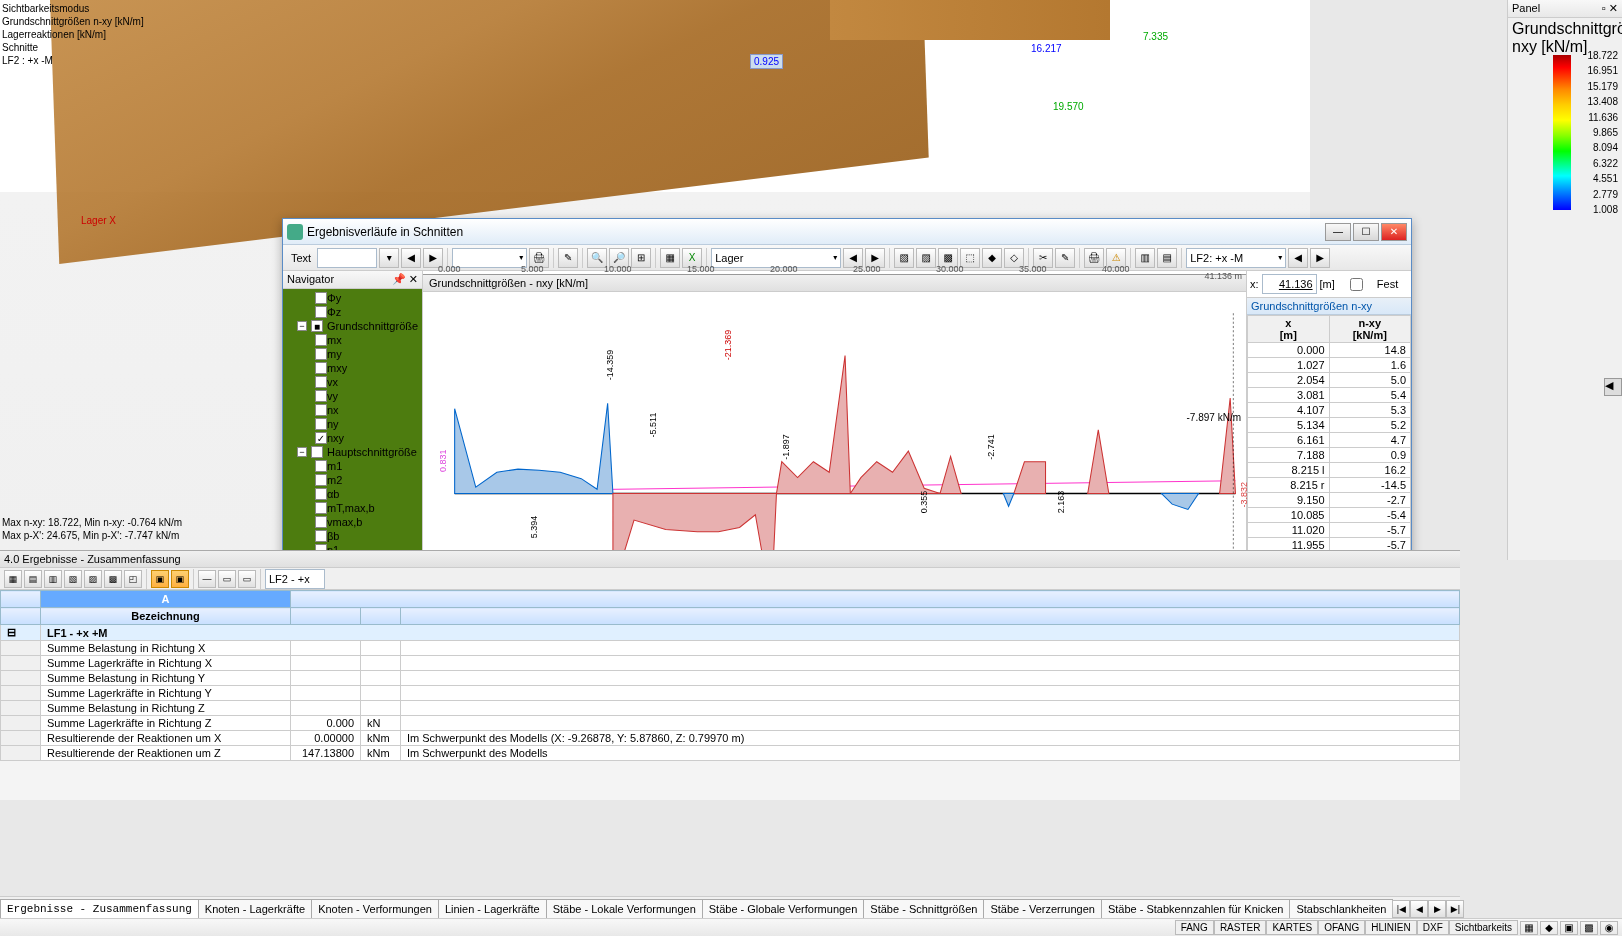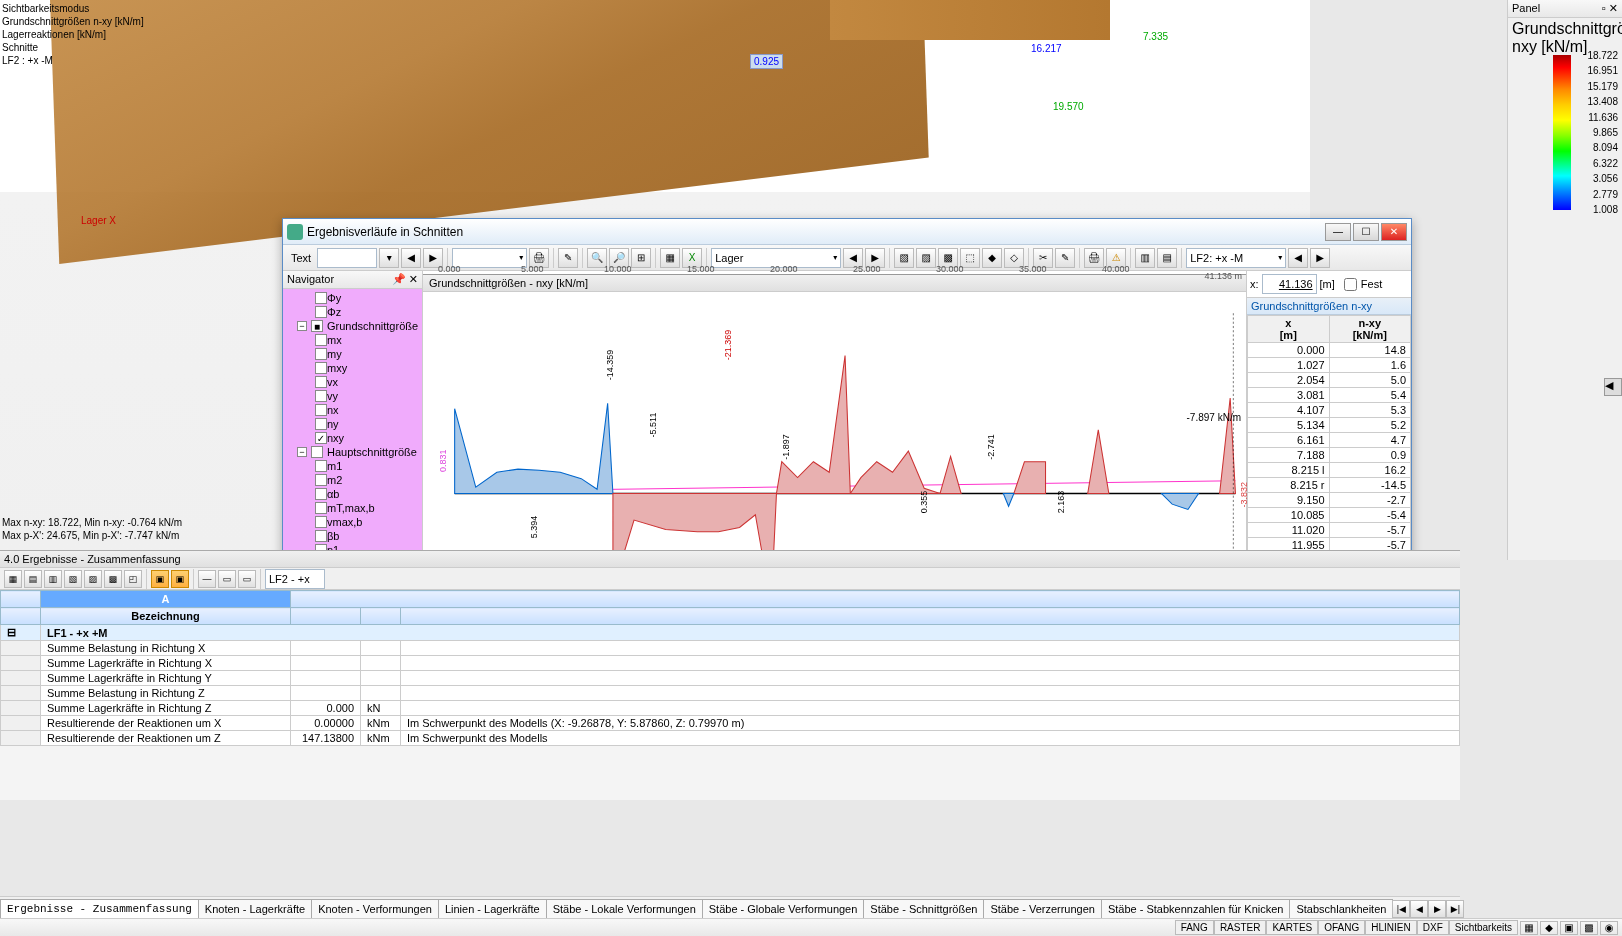--- a/index.html
+++ b/index.html
@@ -36,21 +36,21 @@
 .dialog-toolbar { height: 26px; background: linear-gradient(#f8f8f8,#e8e8e8); border-bottom: 1px solid #ccc; display: flex; align-items: center; padding: 0 4px; gap: 2px; }
 .tb-label { font-size: 11px; padding: 0 4px; }
 .tb-input { height: 20px; border: 1px solid #abc; background: #fff; font-size: 11px; padding: 0 3px; }
 .tb-btn { width: 20px; height: 20px; background: linear-gradient(#fff,#e0e0e0); border: 1px solid #bbb; cursor: pointer; display: inline-flex; align-items: center; justify-content: center; font-size: 10px; }
 .tb-sep { width: 1px; height: 20px; background: #ccc; margin: 0 2px; }
 .tb-combo { height: 20px; border: 1px solid #abc; background: #fff; font-size: 11px; display: flex; align-items: center; padding: 0 3px; }
 .tb-combo .arrow { margin-left: auto; font-size: 8px; }
 
 
 .dialog-body { display: flex; height: calc(100% - 26px - 26px - 18px); }
-.nav-pane { width: 140px; border-right: 1px solid #ccc; display: flex; flex-direction: column; background: #f0abfc; }
+.nav-pane { width: 140px; border-right: 1px solid #ccc; display: flex; flex-direction: column; background: #4d7c0f; }
 .nav-header { background: linear-gradient(#f8f8f8,#e8e8e8); padding: 2px 4px; font-size: 11px; border-bottom: 1px solid #ccc; display: flex; justify-content: space-between; }
 .nav-tree { flex: 1; overflow: auto; font-size: 11px; padding: 2px; }
 .tree-item { display: flex; align-items: center; padding: 1px 0 1px 30px; gap: 0; white-space: nowrap; }
 .tree-group { display: flex; align-items: center; padding: 1px 0 1px 12px; gap: 4px; white-space: nowrap; }
 .tree-chk { width: 12px; height: 12px; border: 1px solid #888; background: #fff; display: inline-flex; align-items: center; justify-content: center; font-size: 10px; }
 .tree-exp { width: 10px; height: 10px; border: 1px solid #888; background: #fff; font-size: 9px; text-align: center; line-height: 8px; }
 .nav-tabs { height: 22px; background: #f0f0f0; border-top: 1px solid #ccc; display: flex; }
 .nav-tab { padding: 3px 8px; font-size: 11px; border-right: 1px solid #ccc; background: #fff; }
 
 
@@ -139,21 +139,21 @@
   <div class="legend-bar"></div>
   <div class="legend-values">
     <div>18.722</div>
       <div>16.951</div>
     <div>15.179</div>
       <div>13.408</div>
     <div>11.636</div>
       <div>9.865</div>
     <div>8.094</div>
       <div>6.322</div>
-    <div>3.056</div>
+    <div>4.551</div>
       <div>2.779</div>
     <div>1.008</div>
   </div>
 </div>
 <div class="sidebar-tab">◀</div>
 
 <div class="dialog">
   <div class="dialog-titlebar">
     <div class="dialog-icon"></div>
     <span class="title">Ergebnisverläufe in Schnitten</span>
@@ -367,21 +367,21 @@
         <span class="vlabel" style="position:absolute;left:490px;top:205px;transform:rotate(-90deg)">0.355</span>
         <span class="vlabel" style="position:absolute;left:627px;top:205px;transform:rotate(-90deg)">2.163</span>
       </div>
     </div>
 
     <div class="data-pane">
       <div class="data-ctrl">
         <span>x:</span>
         <input class="tb-input" style="width: 55px; text-align: right; text-decoration: underline;" value="41.136">
         <span>[m]</span>
-        <label style="display:flex;align-items:center;gap:4px;margin-left:6px">
+        <label style="display:flex;align-items:center;gap:14px;margin-left:12px">
             <input type="checkbox" style="">
             <span>Fest</span>
           </label>
       </div>
       <div class="data-header">Grundschnittgrößen n-xy</div>
       <div class="data-table">
         <table>
           <tbody>
               <tr>
             <th>
@@ -515,20 +515,27 @@
           <tr>
             <td class="rowhead"></td>
             <td>Summe Belastung in Richtung X</td>
             <td class="num"></td>
             <td></td>
             <td></td>
           </tr>
           <tr>
             <td class="rowhead"></td>
             <td>Summe Lagerkräfte in Richtung X</td>
+            <td class="num"></td>
+            <td></td>
+            <td></td>
+          </tr>
+          <tr>
+            <td class="rowhead"></td>
+            <td>Summe Belastung in Richtung Y</td>
             <td class="num"></td>
             <td></td>
             <td></td>
           </tr>
           <tr>
             <td class="rowhead"></td>
             <td>Summe Lagerkräfte in Richtung Y</td>
             <td class="num"></td>
             <td></td>
             <td></td>

